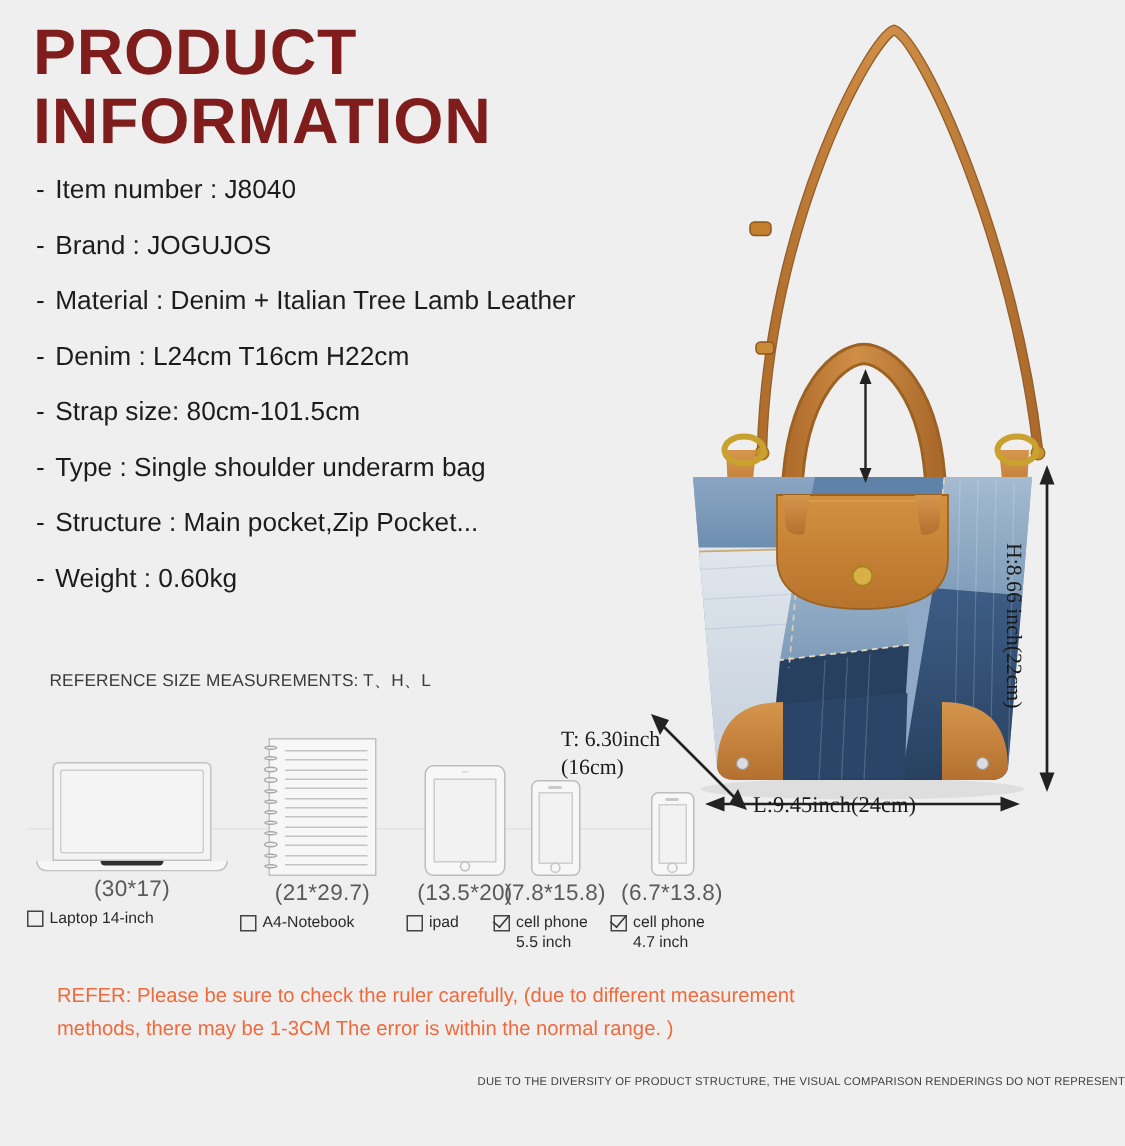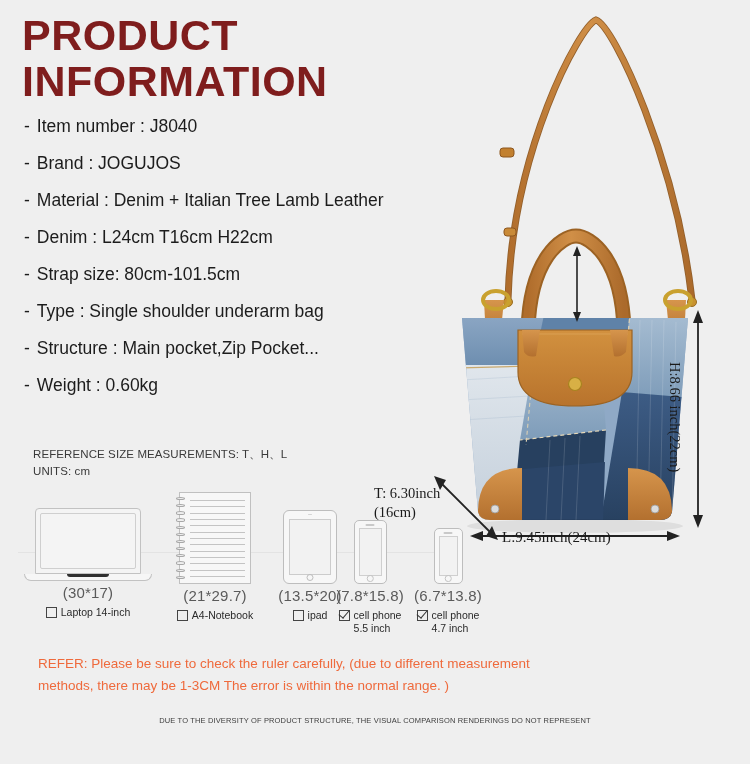--- a/index.html
+++ b/index.html
@@ -78,21 +78,21 @@
     margin-top: 3px;
     white-space: nowrap;
     letter-spacing: .2px;
   }
   .device-check {
     margin-top: 5px;
     font-size: 10.5px;
     color: #2a2a2a;
     display: flex;
     align-items: flex-start;
-    justify-content: center;
+    justify-content: flex-start;
     gap: 4px;
     white-space: nowrap;
   }
   .cb {
     display: inline-block;
     width: 9px; height: 9px;
     border: 1.3px solid #444;
     position: relative;
     flex: 0 0 auto;
     margin-top: 1px;
@@ -263,21 +263,21 @@
     font-size: 13.5px;
     line-height: 22px;
   }
   .tips-label { font-weight: normal; }
   .tips-body-2 { display:block; }
 
   .footer {
     position: absolute;
     left: 0; top: 714px;
     width: 750px;
-    text-align: center;
+    text-align: right;
     color: #3d3d3d;
     font-size: 7.5px;
     line-height: 13px;
     letter-spacing: .15px;
   }
 
   
   .bag-wrap {
     position: absolute;
     left: 400px; top: 0px;
@@ -475,21 +475,20 @@
 
   <div class="dim-label dim-H">H:8.66 inch(22cm)</div>
   <div class="dim-label dim-T">
     <div>T: 6.30inch</div>
     <div>(16cm)</div>
   </div>
   <div class="dim-label dim-L">L:9.45inch(24cm)</div>
 
   <div class="ref-head">
     <div>REFERENCE SIZE MEASUREMENTS: T、H、L</div>
-    <div>UNITS: cm</div>
   </div>
 
   <div class="devices">
     <div class="device-rule"></div>
 
     <div class="device" style="left:0px; top:22px; width:140px;">
       <div class="device-art">
         <div class="laptop-screen"></div>
         <div class="laptop-base"></div>
       </div>

